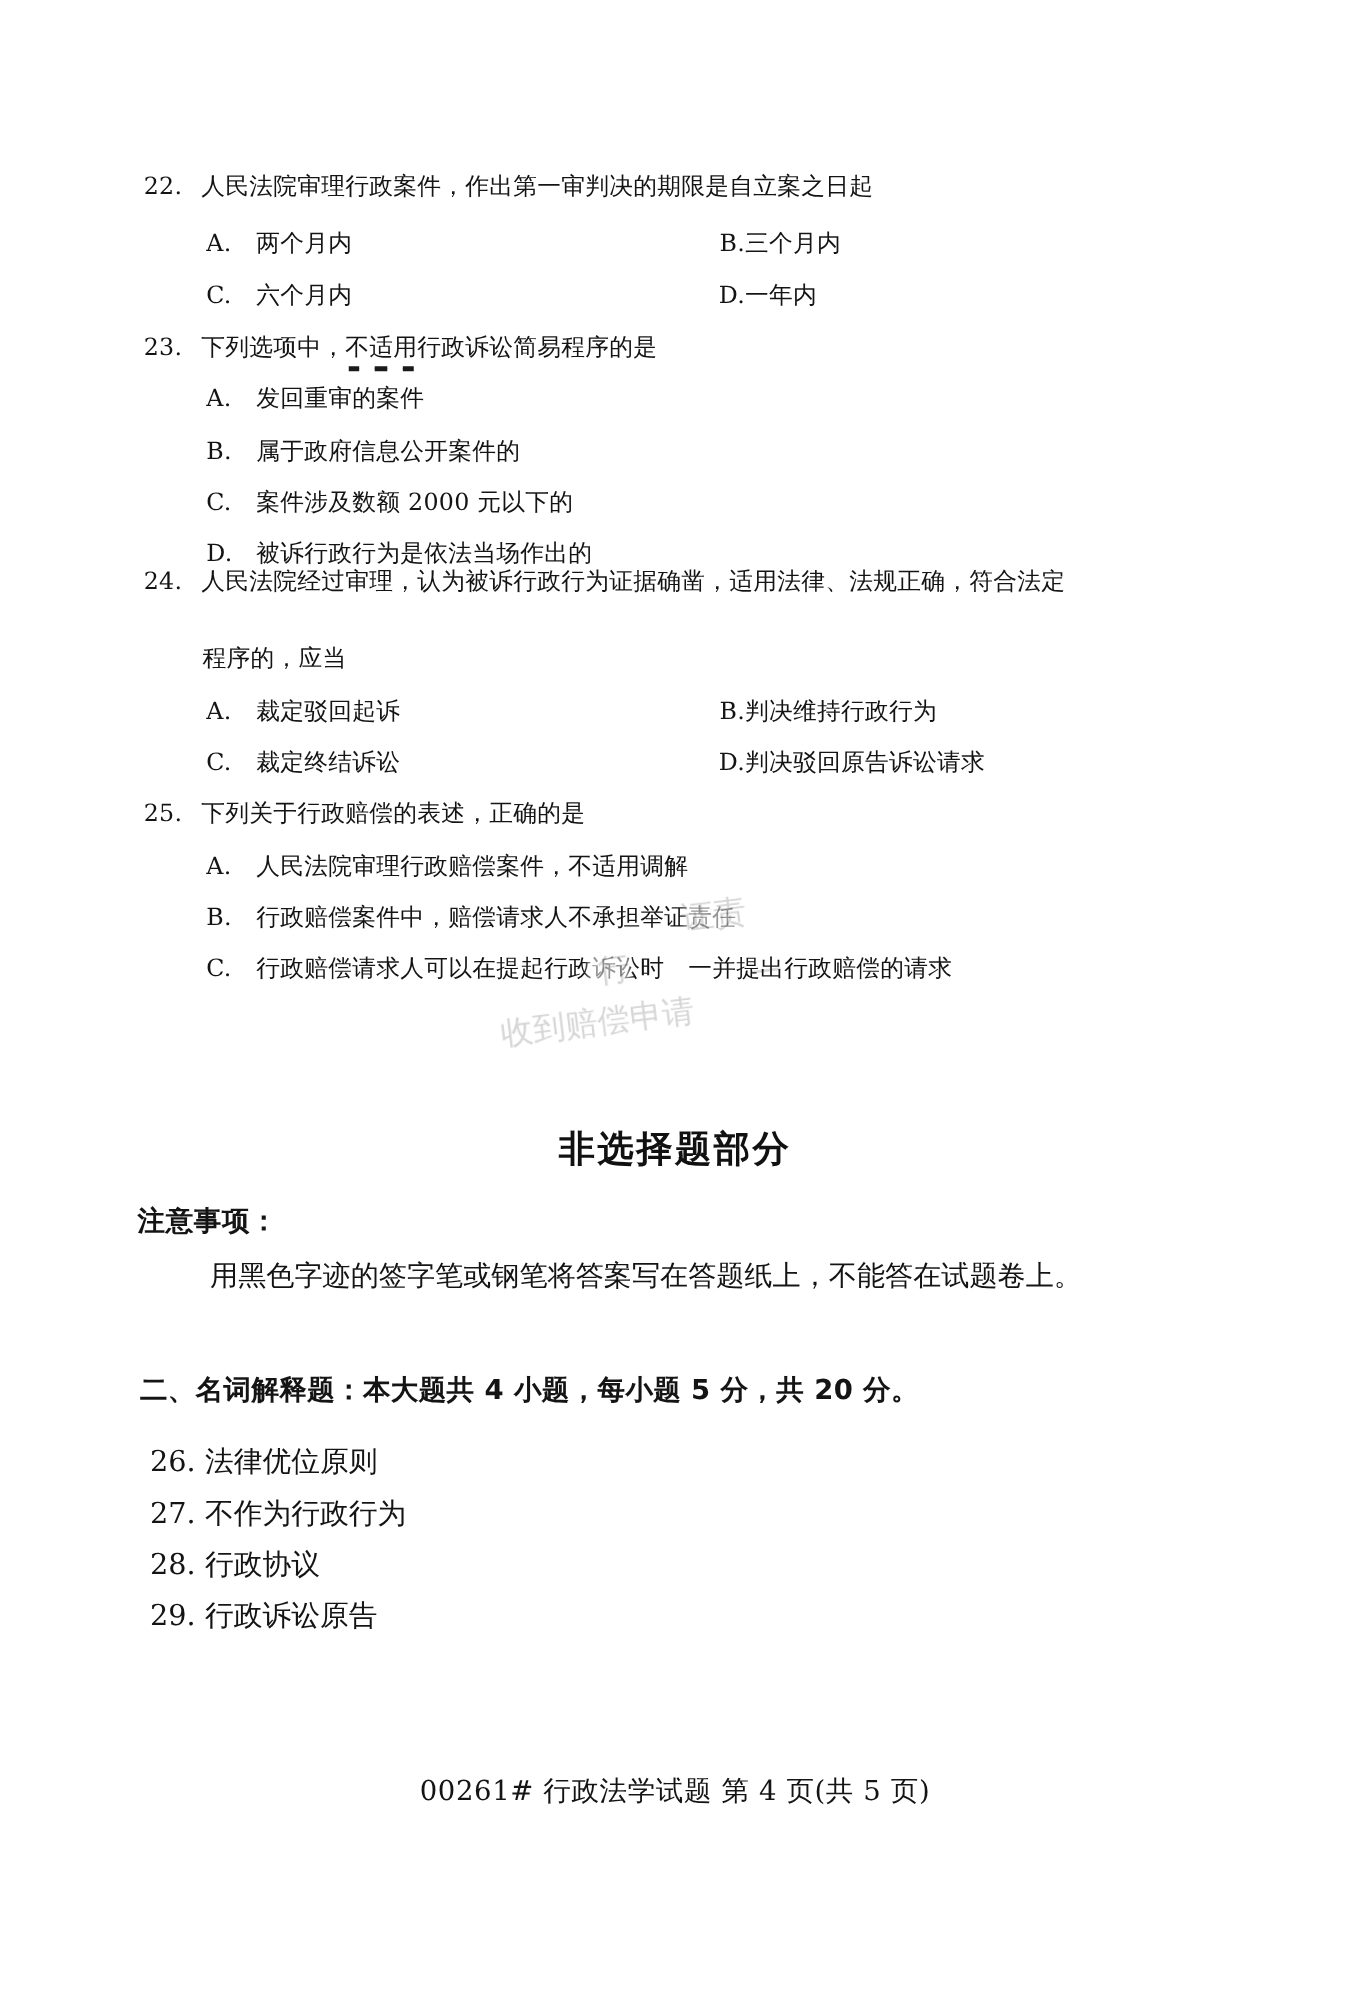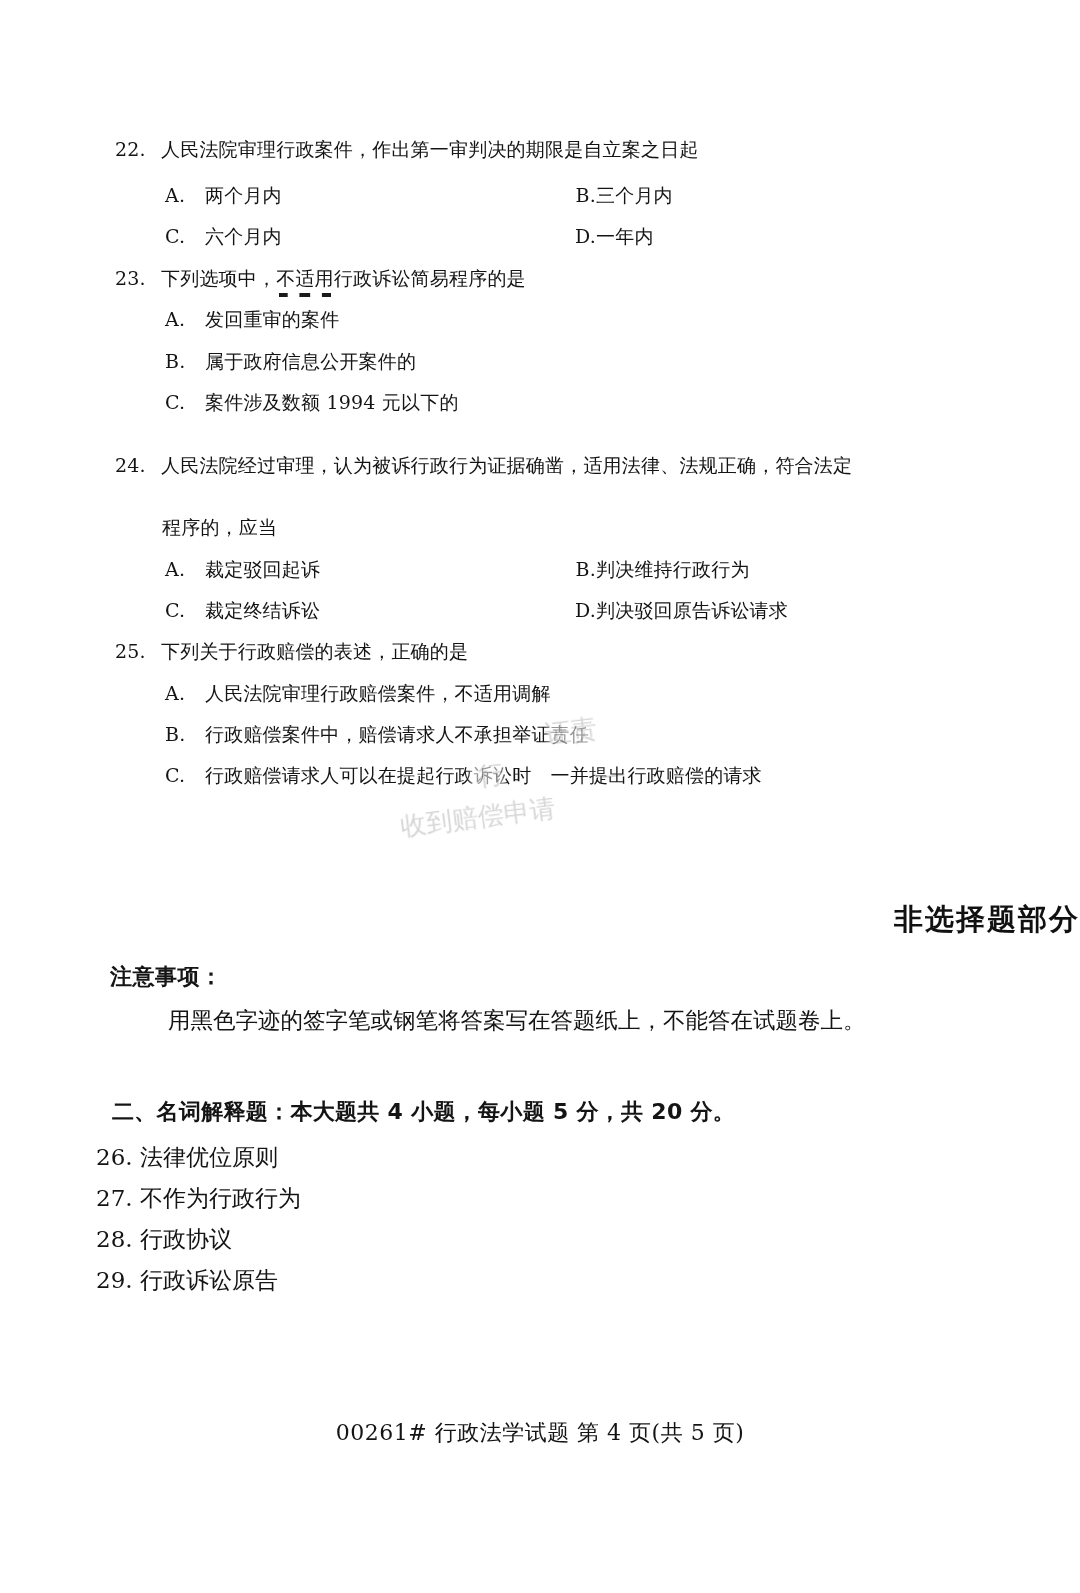--- a/index.html
+++ b/index.html
@@ -59,21 +59,21 @@
     background-size: 22.5px 4px;
     background-repeat: repeat-x;
     background-position: center;
   }
 
   
   .section-heading {
     position: absolute;
     left: 0;
     right: 0;
-    text-align: right;
+    text-align: center;
     font-family: "DejaVu Sans", "Liberation Sans", sans-serif;
     font-weight: bold;
     font-size: 29px;
     letter-spacing: 2px;
     color: #111;
   }
 
   
   .notice-title {
     position: absolute;
@@ -95,23 +95,24 @@
     position: absolute;
     left: 112px;
     font-family: "DejaVu Sans", "Liberation Sans", sans-serif;
     font-weight: bold;
     font-size: 22px;
     white-space: nowrap;
     letter-spacing: 0.3px;
   }
   .term-item {
     position: absolute;
-    left: 96px;
+    left: 120px;
     font-size: 23px;
     white-space: nowrap;
+    margin-top: 12px;
   }
   .term-item .tnum {
     display: inline-block;
     width: 44px;
   }
 
   
   .footer {
     position: absolute;
     left: 0;
@@ -164,21 +165,24 @@
   <div class="qline stem" style="top:269px">
     <span class="qnum">23.</span><span>下列选项中，</span><span class="emph">不适用</span><span>行政诉讼简易程序的是</span>
   </div>
   <div class="qline opt-full" style="top:310px">
     <span class="optlbl">A.</span><span>发回重审的案件</span>
   </div>
   <div class="qline opt-full" style="top:352px">
     <span class="optlbl">B.</span><span>属于政府信息公开案件的</span>
   </div>
   <div class="qline opt-full" style="top:393px">
-    <span class="optlbl">C.</span><span>案件涉及数额 1994 元以下的</span>
+    <span class="optlbl">C.</span><span>案件涉及数额 2000 元以下的</span>
+  </div>
+  <div class="qline opt-full" style="top:434px">
+    <span class="optlbl">D.</span><span>被诉行政行为是依法当场作出的</span>
   </div>
 
   <div class="qline stem" style="top:456px">
     <span class="qnum">24.</span><span>人民法院经过审理，认为被诉行政行为证据确凿，适用法律、法规正确，符合法定</span>
   </div>
   <div class="qline stem-cont" style="top:518px">程序的，应当</div>
   <div class="qline opt-l" style="top:560px">
     <span class="optlbl">A.</span><span>裁定驳回起诉</span>
   </div>
   <div class="qline opt-r" style="top:560px">

